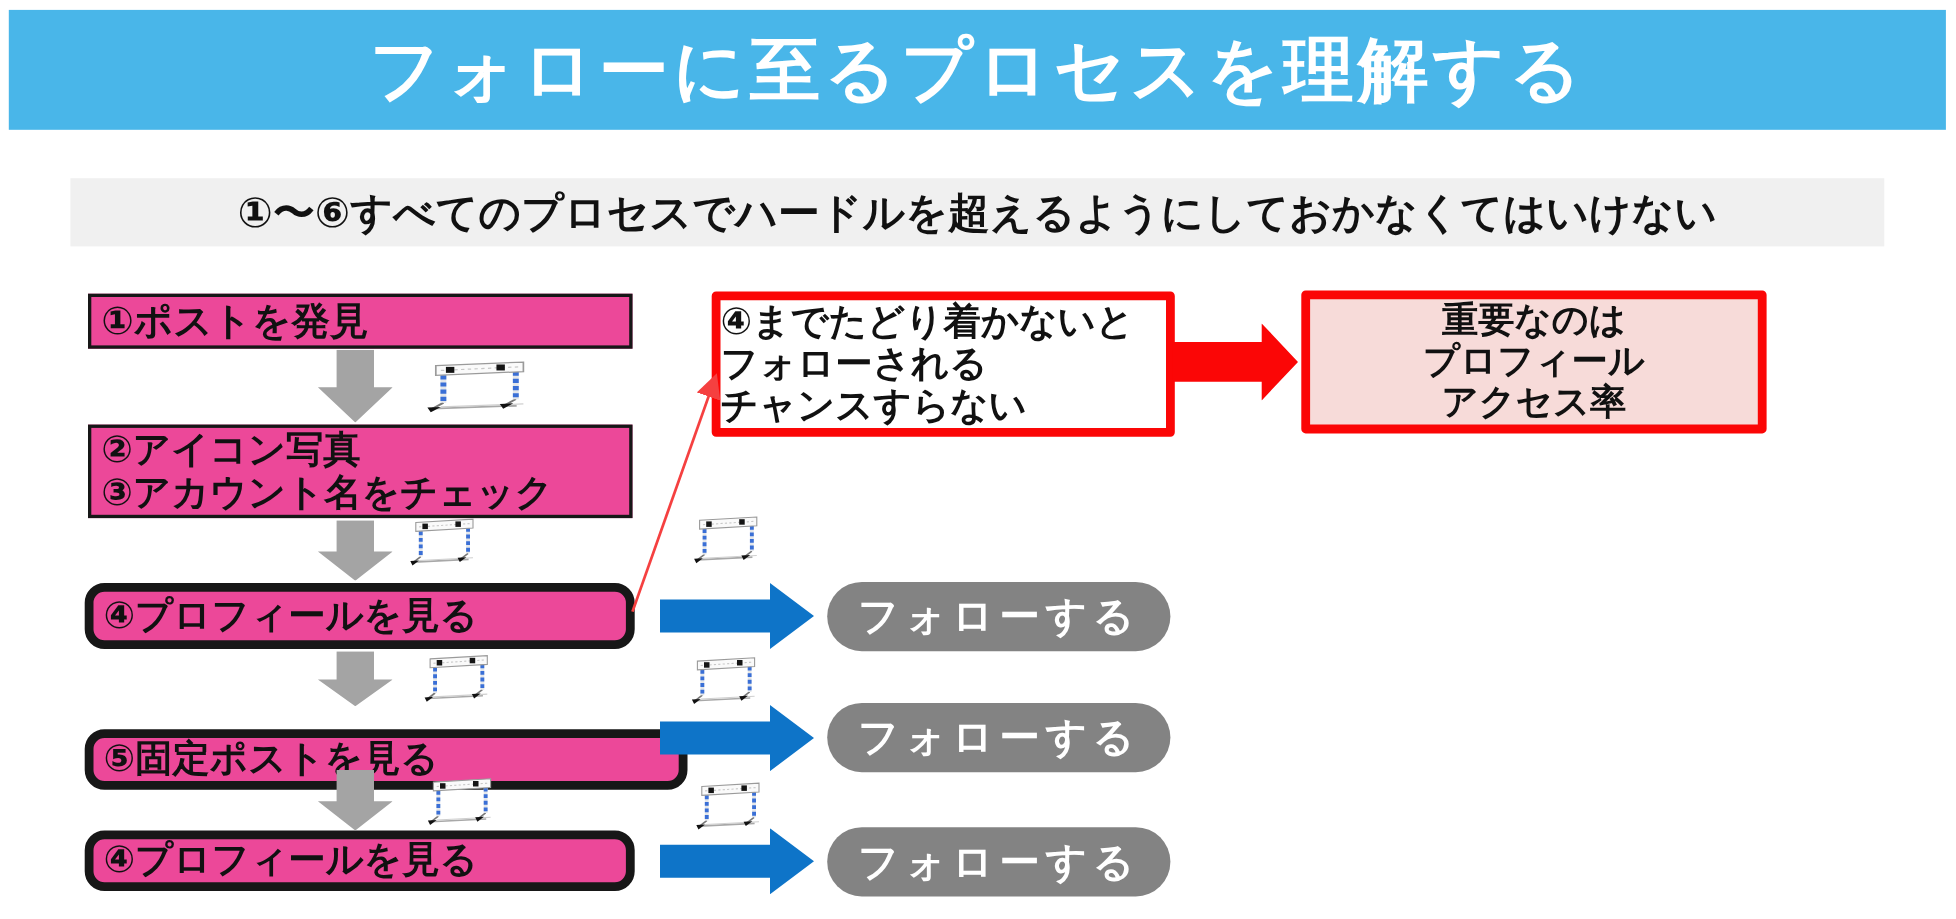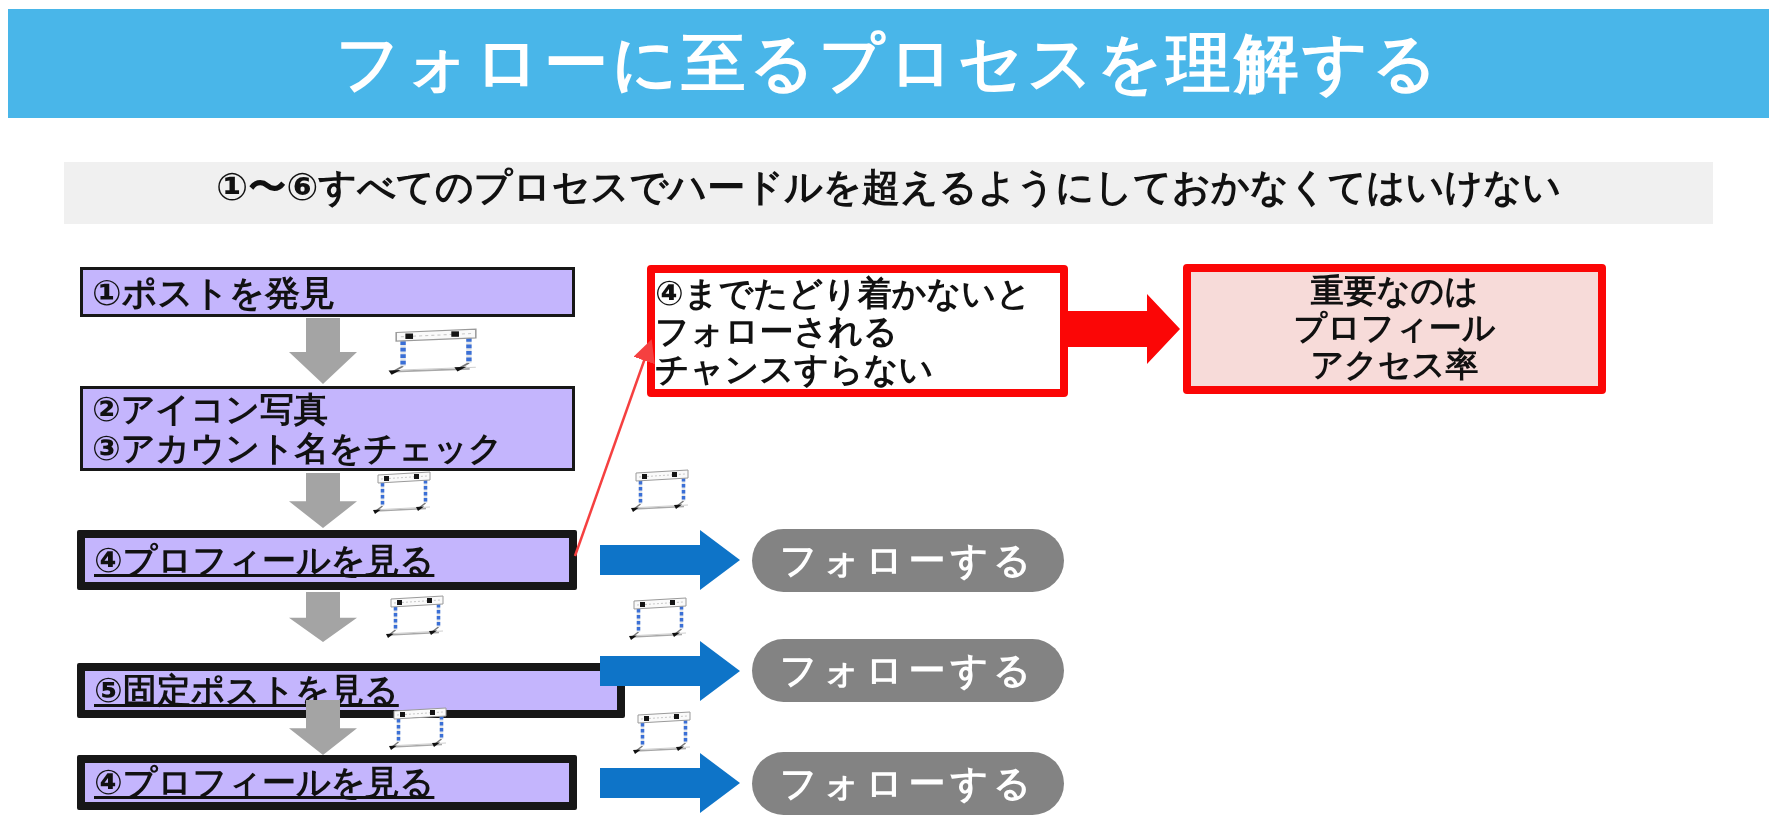--- a/index.html
+++ b/index.html
@@ -8,30 +8,30 @@
     font-family:"Liberation Sans","DejaVu Sans",sans-serif;font-weight:bold;color:#111;
   }
   
   .banner{
     position:absolute;left:8px;top:9px;width:1761px;height:109px;
     background:#49b6e9;display:flex;align-items:center;justify-content:center;
   }
   .banner h1{margin:0;font-size:64px;letter-spacing:4px;color:#ffffff;font-weight:bold;}
   .note{
     position:absolute;left:64px;top:162px;width:1649px;height:62px;
-    background:#f0f0f0;display:flex;justify-content:center;
+    background:#f0f0f0;display:flex;align-items:center;justify-content:center;
   }
   .note span{font-size:38px;color:#111;}
   
   .stepbox{
-    position:absolute;background:#c4b5fd;border:3px solid #171717;
+    position:absolute;background:#ec4899;border:3px solid #171717;
     box-sizing:border-box;display:flex;flex-direction:column;justify-content:center;
     padding-left:9px;font-size:34px;line-height:39px;white-space:nowrap;
   }
-  .stepbox.thick{border-width:8px;border-radius:2px;text-decoration:underline;}
+  .stepbox.thick{border-width:8px;border-radius:18px;}
   .box1{left:80px;top:267px;width:495px;height:50px;font-size:35px;}
   .box23{left:80px;top:386px;width:495px;height:85px;justify-content:center;}
   .box4{left:77px;top:530px;width:500px;height:60px;}
   .box5{left:77px;top:643px;width:548px;height:55px;margin-top:20px;}
   .box6{left:77px;top:755px;width:500px;height:55px;}
   
   .callout{
     position:absolute;left:647px;top:265px;width:421px;height:132px;
     background:#ffffff;border:8px solid #fb0606;border-radius:4px;box-sizing:border-box;
     display:flex;flex-direction:column;align-items:flex-start;justify-content:center;

